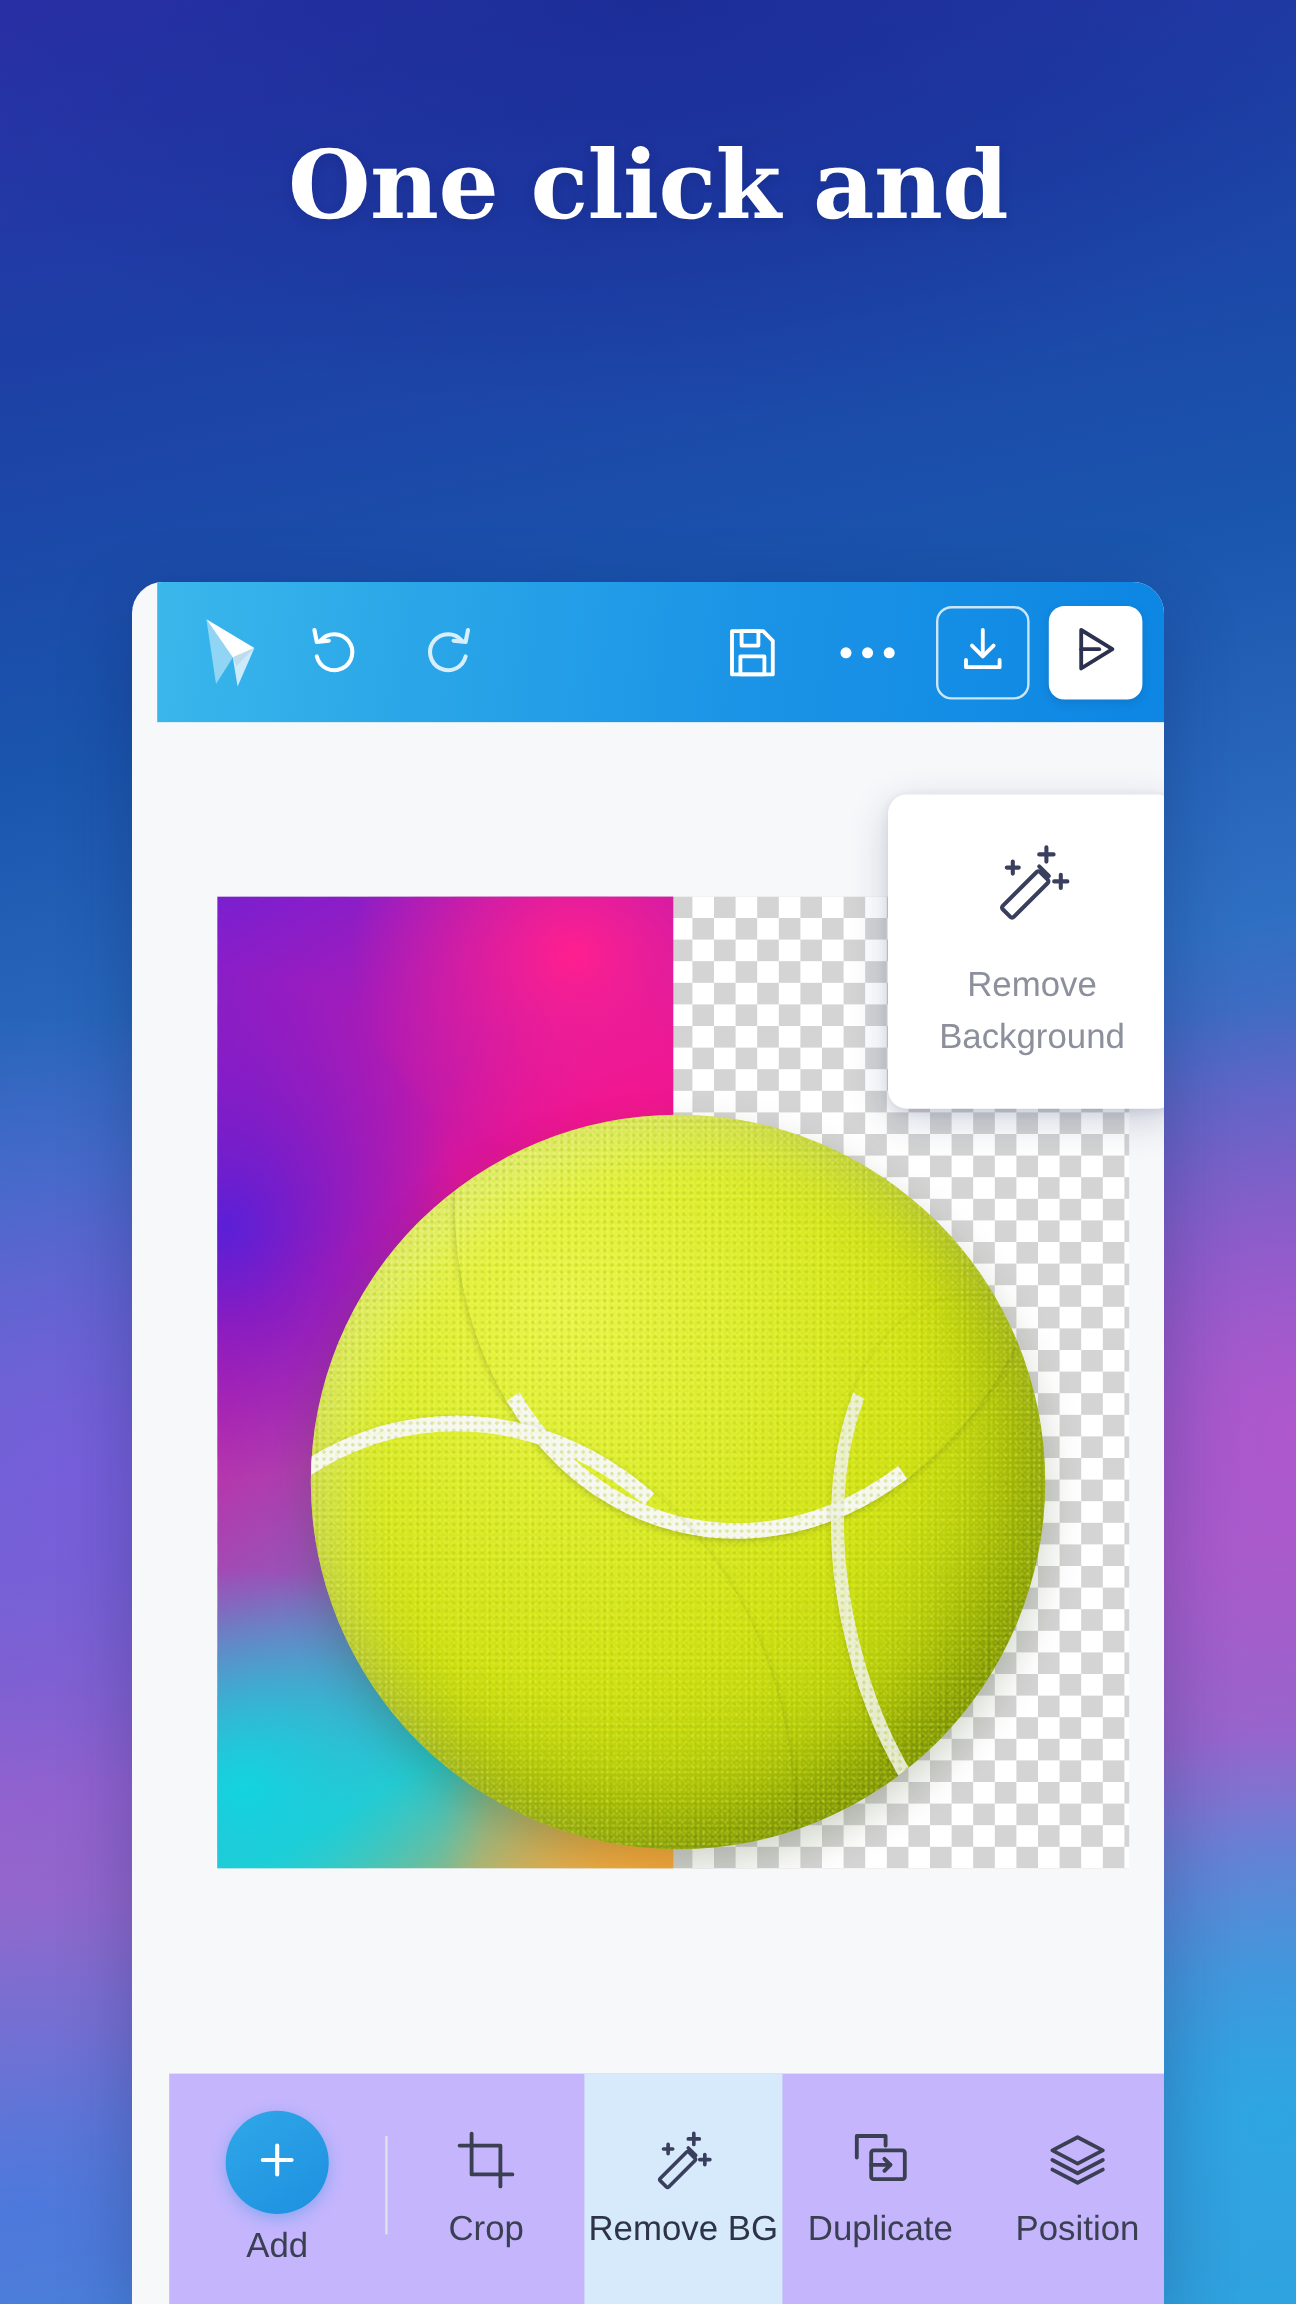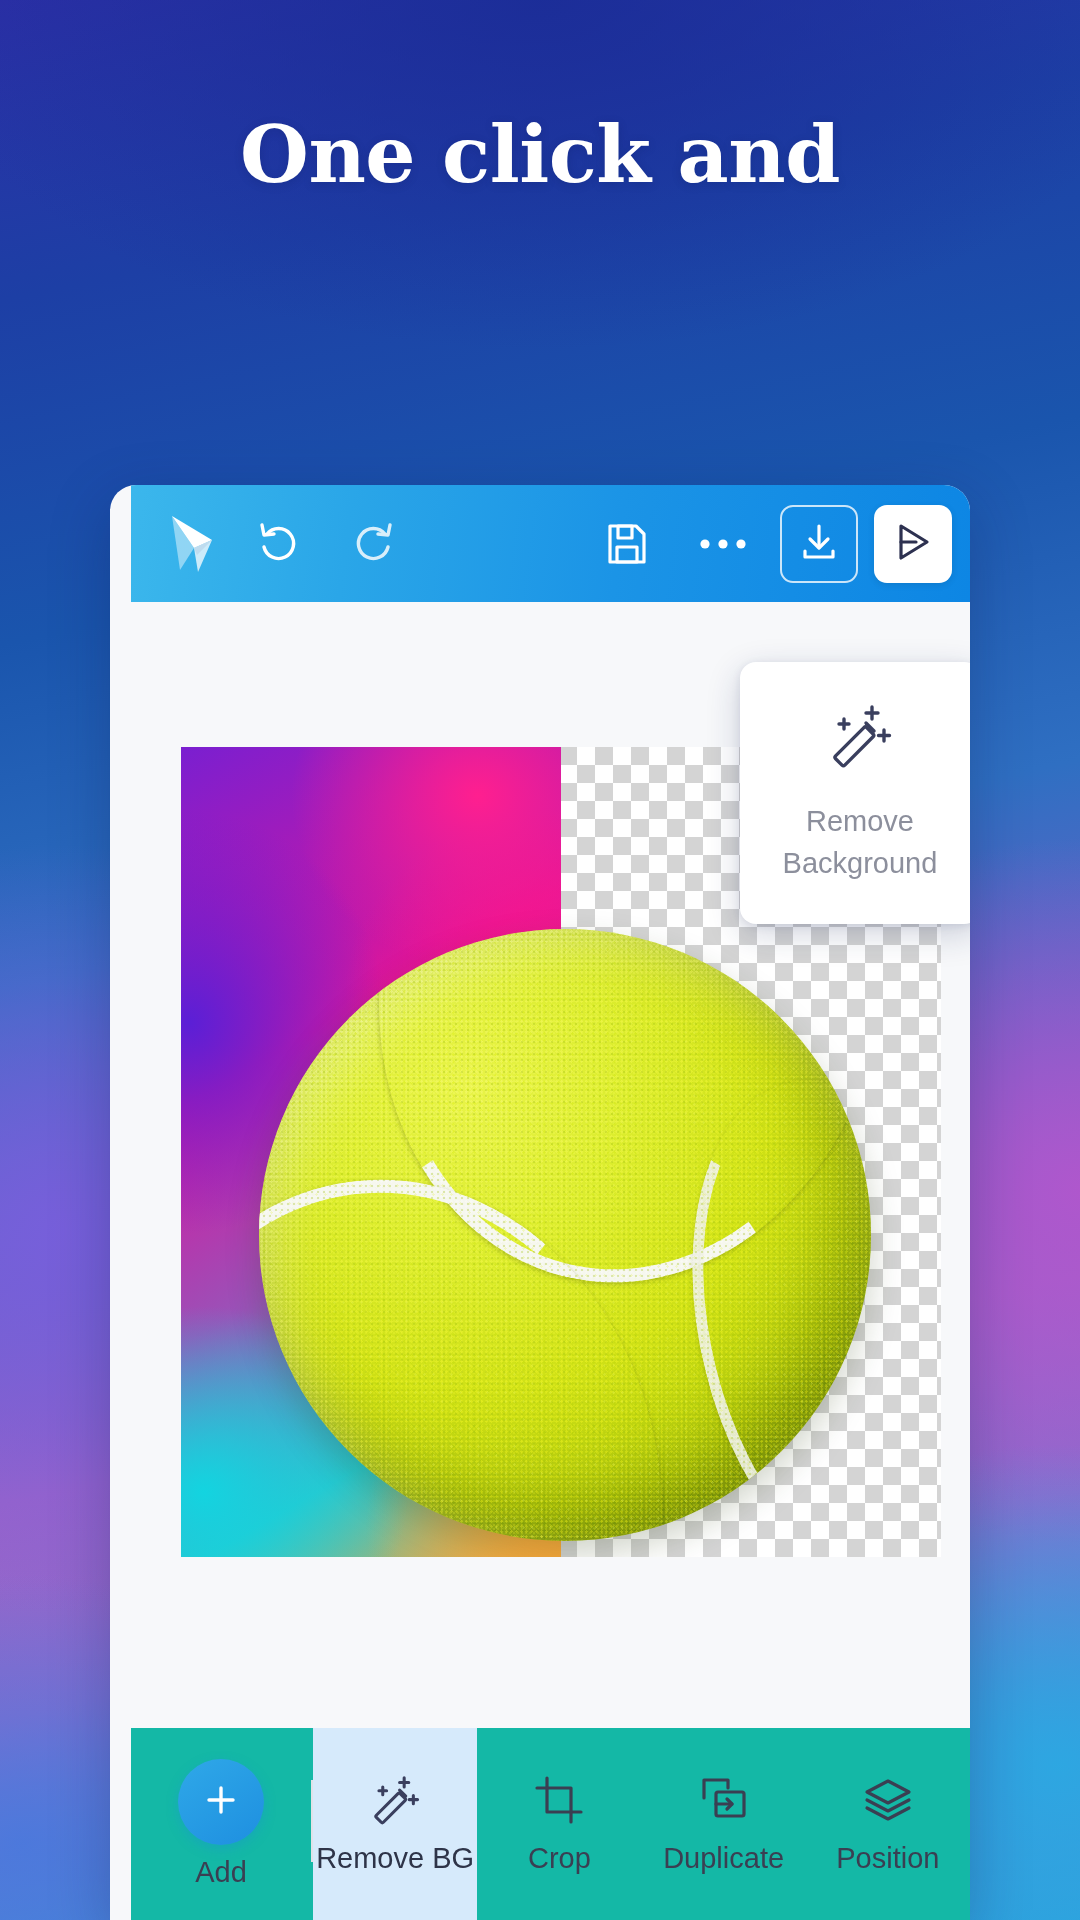--- a/index.html
+++ b/index.html
@@ -191,23 +191,23 @@
   }
   .tip-card .tip-icon { margin-bottom:26px; }
   .tip-card .tip-label {
     color:#8c8f9c; font-size:29px; line-height:1.45;
     text-align:center; font-weight:400;
     font-family:"Liberation Sans", sans-serif;
   }
 
   
   .bottombar {
-    position:absolute; left:0; bottom:0;
+    position:absolute; left:10px; bottom:0;
     width:100%; height:192px;
-    background:#14b8a6;
+    background:#c4b5fd;
     display:flex; align-items:stretch;
   }
   .add-cell {
     width:180px; flex:0 0 auto;
     display:flex; flex-direction:column;
     align-items:center; justify-content:center;
     cursor:pointer;
   }
   .add-circle {
     width:86px; height:86px; border-radius:50%;
@@ -363,47 +363,47 @@
               <line x1="9" y1="21" x2="33" y2="21"></line>
             </svg>
           </span>
         </div>
         <div class="lbl">Add</div>
       </div>
 
       <div class="bar-divider"></div>
 
       <div class="tools">
+
+        <div class="tool">
+          <span>
+            <svg width="52" height="52" viewBox="0 0 52 52" fill="none" stroke="#3a3f52" stroke-width="3.2" stroke-linecap="round" stroke-linejoin="round">
+              <path d="M14 4 V38 H48"></path>
+              <path d="M4 14 H38 V48"></path>
+            </svg>
+          </span>
+          <span class="lbl">Crop</span>
+        </div>
 
         <div class="tool active">
           <span>
             <svg width="52" height="52" viewBox="0 0 68 68" fill="none" stroke="#3a3f5e" stroke-width="4" stroke-linecap="round" stroke-linejoin="round">
               <rect x="6" y="38" width="44" height="13" rx="2" transform="rotate(-45 28 44)"></rect>
               <line x1="40" y1="21" x2="48" y2="29"></line>
               <path d="M46 5 v12 M40 11 h12"></path>
               <path d="M18 17 v10 M13 22 h10"></path>
               <path d="M58 28 v11 M52.5 33.5 h11"></path>
             </svg>
           </span>
           <span class="lbl">Remove BG</span>
         </div>
 
         <div class="tool">
           <span>
             <svg width="52" height="52" viewBox="0 0 52 52" fill="none" stroke="#3a3f52" stroke-width="3.2" stroke-linecap="round" stroke-linejoin="round">
-              <path d="M14 4 V38 H48"></path>
-              <path d="M4 14 H38 V48"></path>
-            </svg>
-          </span>
-          <span class="lbl">Crop</span>
-        </div>
-
-        <div class="tool">
-          <span>
-            <svg width="52" height="52" viewBox="0 0 52 52" fill="none" stroke="#3a3f52" stroke-width="3.2" stroke-linecap="round" stroke-linejoin="round">
               <path d="M6 24 V6 H30 V14"></path>
               <rect x="18" y="18" width="28" height="24" rx="2"></rect>
               <line x1="18" y1="30" x2="34" y2="30"></line>
               <polyline points="29,25 34,30 29,35"></polyline>
             </svg>
           </span>
           <span class="lbl">Duplicate</span>
         </div>
 
         <div class="tool">

